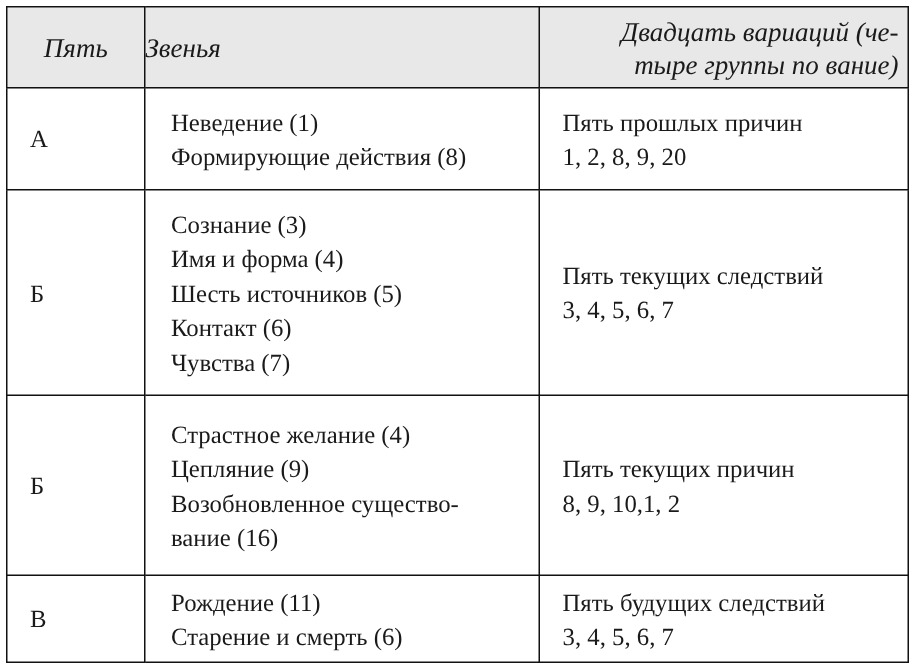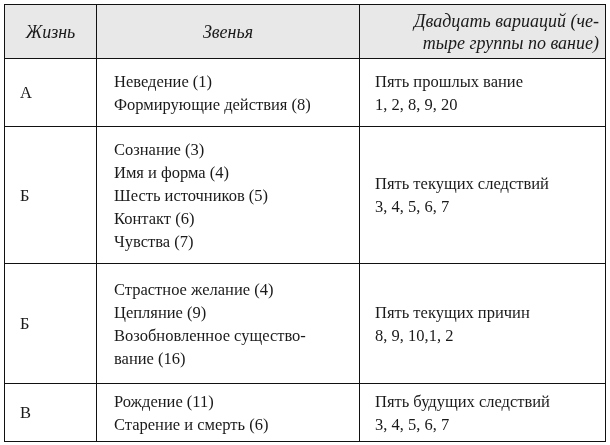--- a/index.html
+++ b/index.html
@@ -8,21 +8,21 @@
     table { position: absolute; left: 4px; top: 4px; border-collapse: collapse;
             width: 601px; table-layout: fixed; }
     td, th { border: 1.5px solid #111; vertical-align: middle; text-align: left;
              font-size: 16.5px; line-height: 23px; padding: 0; }
     col.c1 { width: 92px; }
     col.c2 { width: 263px; }
     col.c3 { width: 246px; }
     thead th { background: #e8e8e8; font-style: italic; font-weight: normal;
                font-size: 18px; line-height: 22px; height: 53px; }
     th.h1 { text-align: center; }
-    th.h2 { text-align: center; }
+    th.h2 { }
     th.h3 { text-align: right; padding: 0 6px; }
     td.life { padding-left: 15px; }
     td.links { padding-left: 17px; }
     td.var { padding-left: 15px; }
     tr.r1 td { height: 67px; }
     tr.r2 td { height: 136px; border-radius: 22px; }
     tr.r3 td { height: 119px; }
     tr.r4 td { height: 57px; }
     .line { display: block; white-space: nowrap; }
   </style>
@@ -30,37 +30,37 @@
 <body>
 
 <table>
   <colgroup>
       <col class="c1">
       <col class="c2">
       <col class="c3">
     </colgroup>
   <thead>
     <tr>
-      <th class="h1">Жизнь</th>
+      <th class="h1">Пять</th>
       <th class="h2">Звенья</th>
       <th class="h3">
         <span class="line">Двадцать вариаций (че-</span>
         <span class="line">тыре группы по вание)</span>
       </th>
     </tr>
   </thead>
   <tbody>
     <tr class="r1">
       <td class="life">А</td>
       <td class="links">
         <span class="line">Неведение (1)</span>
         <span class="line">Формирующие действия (8)</span>
       </td>
       <td class="var">
-        <span class="line">Пять прошлых вание</span>
+        <span class="line">Пять прошлых причин</span>
         <span class="line">1, 2, 8, 9, 20</span>
       </td>
     </tr>
     <tr class="r2">
       <td class="life">Б</td>
       <td class="links">
         <span class="line">Сознание (3)</span>
         <span class="line">Имя и форма (4)</span>
         <span class="line">Шесть источников (5)</span>
         <span class="line">Контакт (6)</span>

